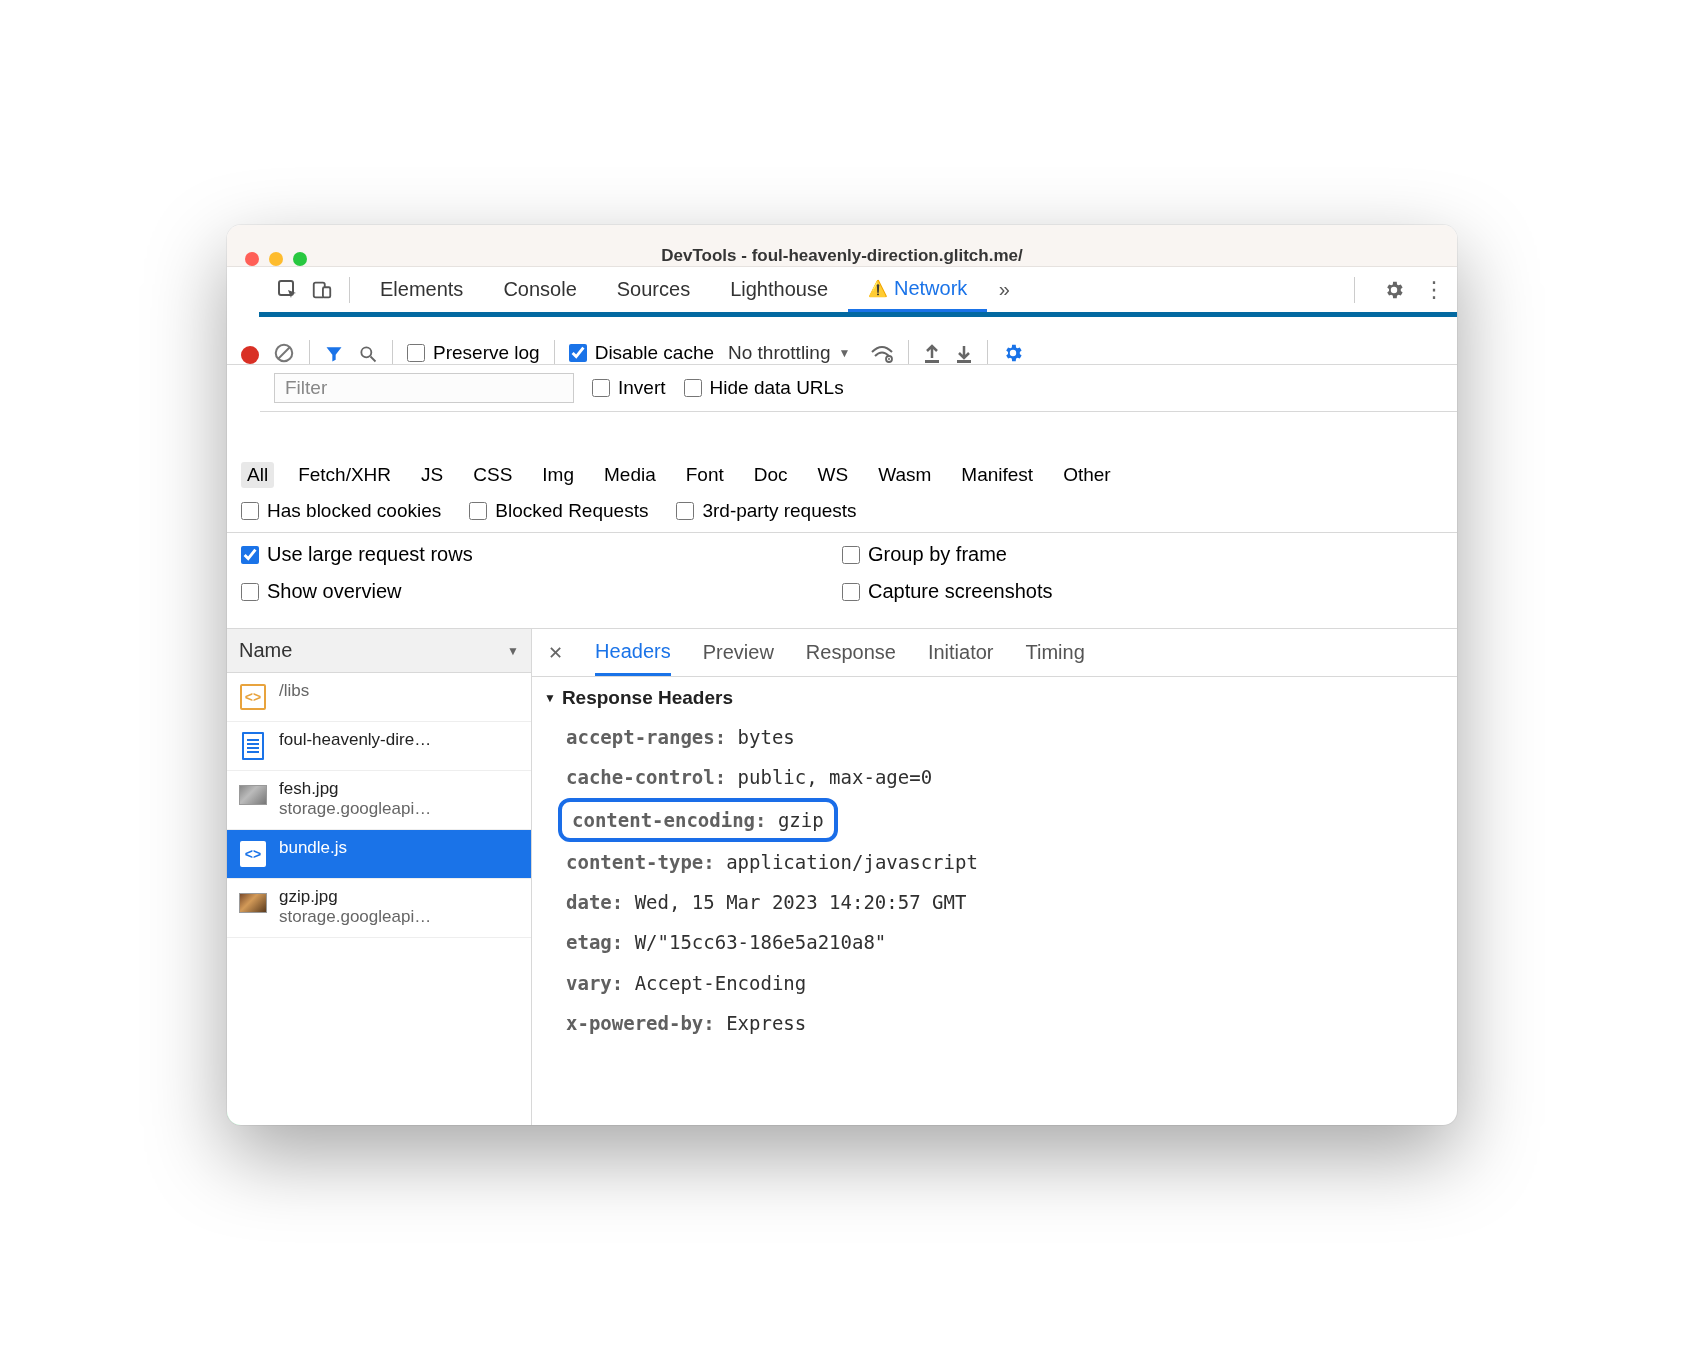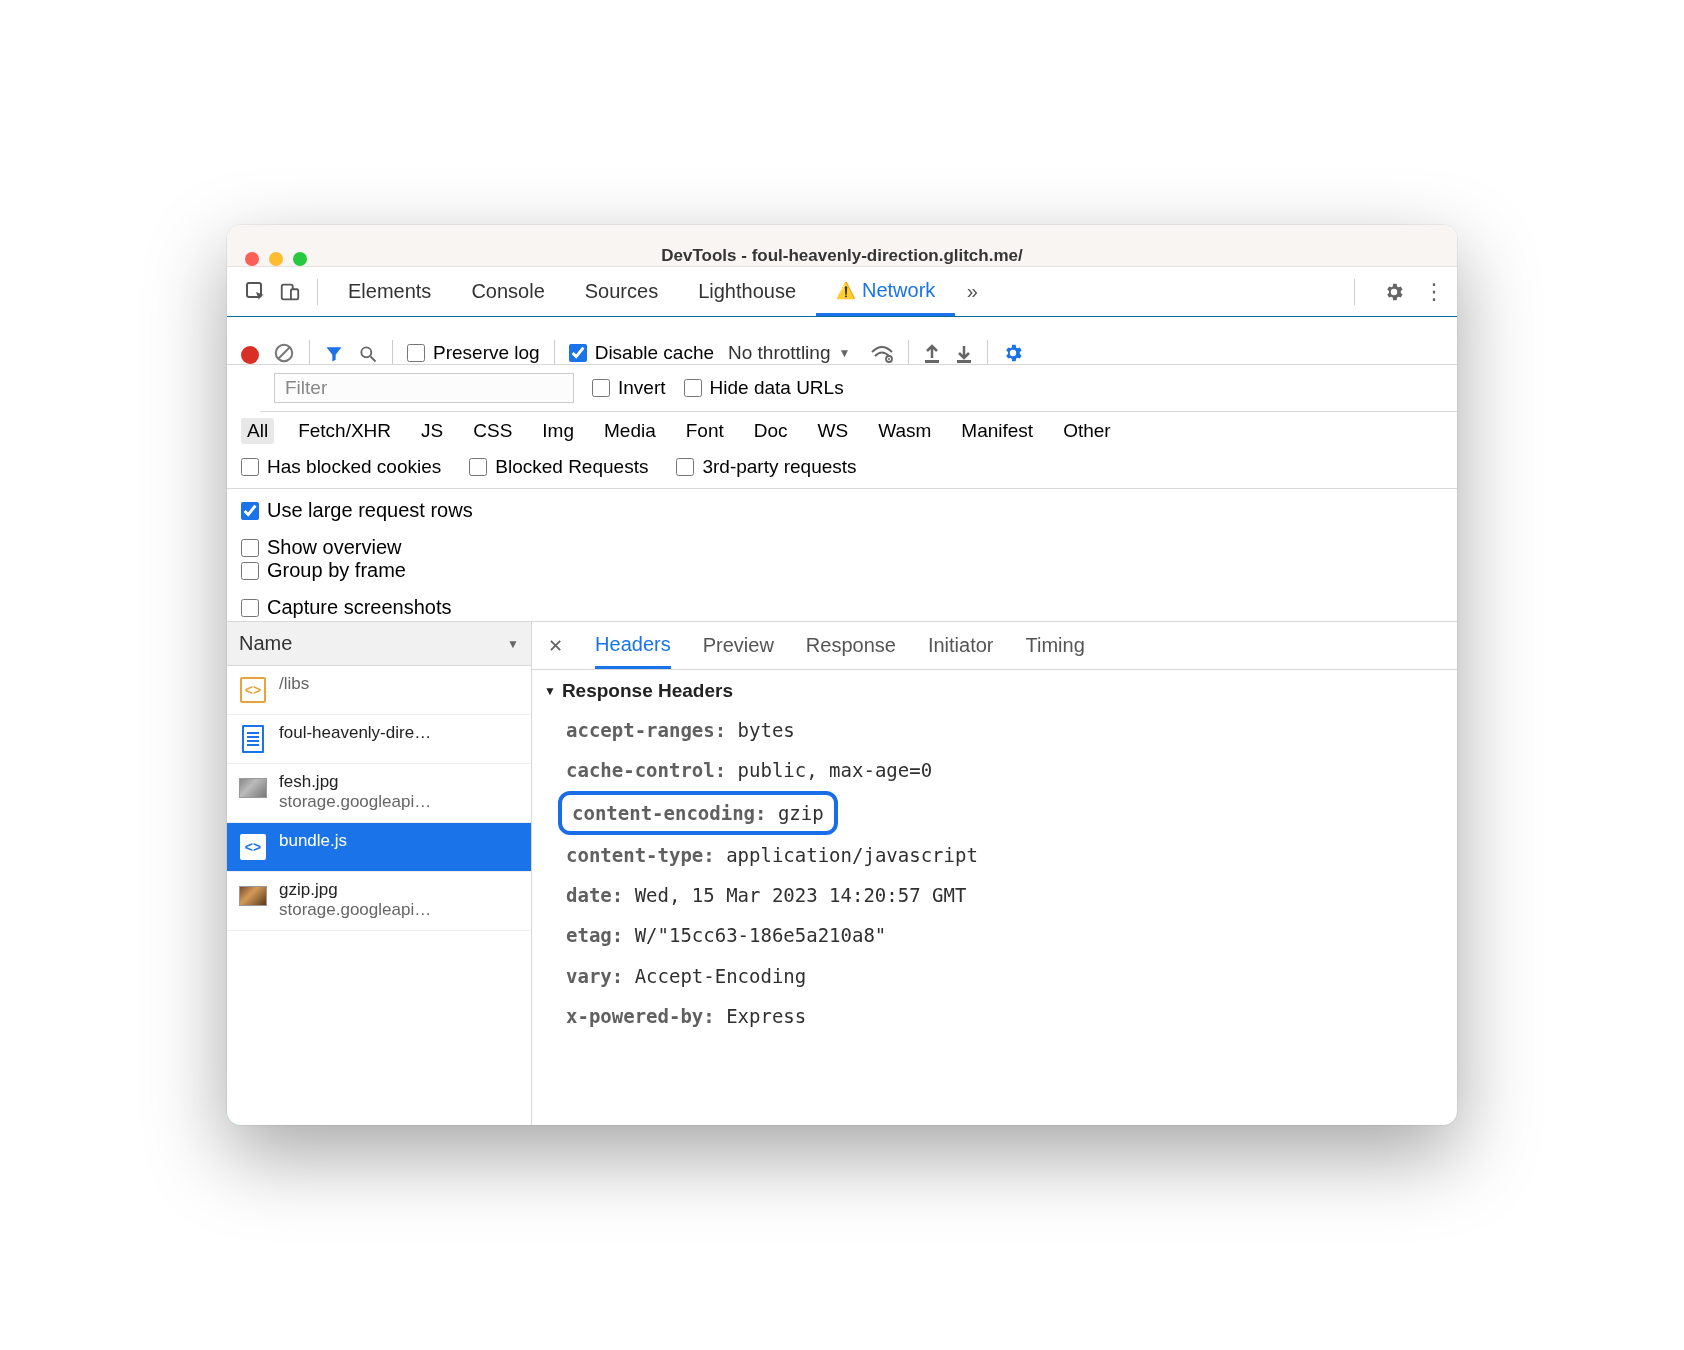--- a/index.html
+++ b/index.html
@@ -32,25 +32,26 @@
   padding: 0 18px;
   position: relative;
 }
 .traffic { display: flex; gap: 10px; }
 .traffic span { width: 14px; height: 14px; border-radius: 50%; display: block; }
 .red { background: #ff5f57; } .yellow { background: #febc2e; } .green { background: #28c840; }
 .wtitle { position: absolute; left: 0; right: 0; text-align: center; font-size: 17px; font-weight: 600; color: #353535; }
 
 .tabbar {
   height: 50px;
-  border-bottom: 1px solid #0369a1;
+  border-bottom: 5px solid #0369a1;
   display: flex;
   align-items: center;
   padding: 0 12px;
   gap: 0;
+  margin-left: 32px;
 }
 .tabbar .tool { width: 34px; display: flex; justify-content: center; color: #555; }
 .tabbar .divider { width: 1px; height: 26px; background: #ccc; margin: 0 10px; }
 .tabbar .tab { padding: 0 20px; height: 100%; display: flex; align-items: center; color: #333; font-size: 20px; cursor: default; }
 .tabbar .tab.active { color: #1a73e8; border-bottom: 3px solid #1a73e8; font-weight: 500; position: relative; }
 .tabbar .tab .warn { margin-right: 6px; font-size: 16px; }
 .tabbar .rt { margin-left: auto; display: flex; align-items: center; gap: 18px; color: #666; }
 
 .controlbar {
   height: 48px;
@@ -74,27 +75,27 @@
   border-bottom: 1px solid #d8d8d8;
   display:flex; align-items:center; gap:18px;
   font-size:19px;
   margin-left:33px;
 }
 .filterbar .flt {
   width: 300px; height: 30px; border: 1px solid #ccc; padding: 0 10px;
   background:#fcfcfc; color:#888; display:flex; align-items:center;
 }
 
-.typerow { padding: 6px 14px; display:flex; gap:18px; font-size:19px; flex-wrap:wrap; border-bottom:0; }
+.typerow { padding: 6px 14px; display:flex; gap:18px; font-size:19px; flex-wrap:wrap; border-bottom:0;margin-top:44px; }
 .typerow .chip { padding:2px 6px; }
 .typerow .chip.sel { background:#e8e8e8; border-radius:3px; }
 
 .reqchecks { padding: 6px 14px 10px; display:flex; gap:28px; border-bottom:1px solid #d8d8d8; font-size:19px;}
 
-.twocol { display:flex; padding: 10px 14px 2px; border-bottom:1px solid #d8d8d8;flex-direction:column; }
+.twocol { display:flex; padding: 10px 14px 25px; border-bottom:1px solid #d8d8d8; }
 .twocol .col { flex:1; display:flex; flex-direction:column; gap:14px; }
 
 .splitter { flex:1; display:flex; min-height:0; }
 .left {
   width: 305px; border-right:1px solid #d8d8d8; display:flex; flex-direction:column;
   background:#86efac;
 }
 .left .hdr {
   height:44px; background:#f1f1f1; border-bottom:1px solid #d8d8d8;
   display:flex; align-items:center; padding:0 12px; font-weight:500; color:#333;

